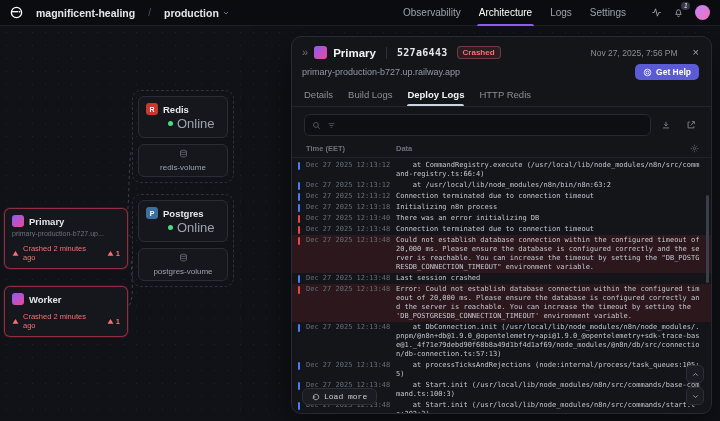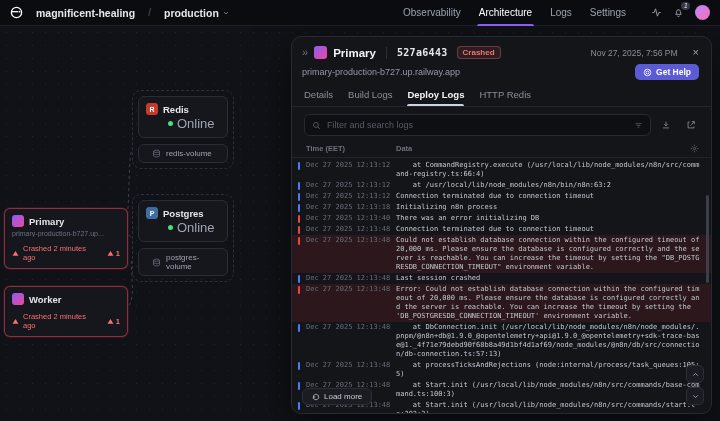--- a/index.html
+++ b/index.html
@@ -46,21 +46,21 @@
 
   .svc-card { background:#15171d; border:1px solid #2a2d36; border-radius:6px; padding:6px 7px; cursor:pointer; }
   .svc-group .svc-card { margin-bottom:6px; }
   .svc-title { display:flex; align-items:center; gap:5px; font-size:9.5px; font-weight:700; color:#e5e7eb; }
   .svc-ico { width:12px; height:12px; border-radius:3px; flex:none; display:inline-flex; align-items:center; justify-content:center; font-size:7px; font-weight:700; color:#fff; }
   .ico-redis { background:#c23b2c; }
   .ico-postgres { background:#3c6e9e; }
   .ico-n8n { background:linear-gradient(135deg,#8b5cf6,#ec4899); }
   .svc-status { display:flex; align-items:center; gap:4px; margin-top:1px; font-size:13px; color:#9ca3af;padding-left:22px; }
   .dot { width:5px; height:5px; border-radius:50%; background:#4ade80; flex:none; }
-  .vol-chip { display:flex; align-items:center; gap:5px; background:#15171d; border:1px solid #2a2d36; border-radius:6px; padding:4px 13px; font-size:8px; color:#9ca3af; cursor:pointer; }
+  .vol-chip { display:flex; align-items:center; gap:5px; background:#15171d; border:1px solid #2a2d36; border-radius:6px; padding:4px 7px; font-size:8px; color:#9ca3af; cursor:pointer;flex-direction:column; }
   .vol-chip svg { color:#6b7280; flex:none; }
 
   .card-crashed { position:absolute; width:124px; border-color:rgba(244,63,94,.55); box-shadow:0 0 0 1px rgba(244,63,94,.12); }
   .c-primary { left:4px; top:182px; }
   .c-worker { left:4px; top:260px; }
   .svc-domain { font-size:7px; color:#6b7280; margin-top:3px; white-space:nowrap; overflow:hidden; text-overflow:ellipsis; }
   .crash-row { display:flex; align-items:center; gap:4px; margin-top:7px; font-size:7.5px; color:#f87171; }
   .crash-row .grow { flex:1; }
   .warn { color:#f87171; flex:none; }
   .alert-pill { display:inline-flex; align-items:center; gap:2px; color:#f87171; font-weight:700; }
@@ -107,21 +107,21 @@
   .log-list::-webkit-scrollbar { width:0; }
   .log-row { display:flex; align-items:flex-start; gap:6px; padding:1px 10px 1px 6px; cursor:pointer; }
   .bar { width:2px; height:8px; border-radius:1px; margin-top:1px; flex:none; background:#4c7bf4; }
   .t { width:84px; flex:none; font-family:"DejaVu Sans Mono", monospace; font-size:7px; line-height:9px; color:#666c78; white-space:nowrap; }
   .m { flex:1; font-family:"DejaVu Sans Mono", monospace; font-size:7px; line-height:9px; color:#c3c8d2; white-space:pre-wrap; word-break:break-all; }
   .level-error .bar, .level-error-bg .bar { background:#ef4444; }
   .level-error-bg { background:rgba(205,44,56,.13); }
 
   .load-more { position:absolute; left:10px; bottom:8px; display:inline-flex; align-items:center; gap:4px;
     background:#1a1c22; border:1px solid #2b2f39; color:#c9ccd4; border-radius:6px; padding:3px 9px;
-    font-size:8px; font-family:Liberation Sans, sans-serif; cursor:pointer; }
+    font-size:8px; font-family:Liberation Mono, monospace; cursor:pointer; }
   .scroll-btns { position:absolute; right:7px; bottom:8px; display:flex; flex-direction:column; gap:4px; }
   .scroll-btn { width:18px; height:18px; border-radius:5px; background:#1a1c22; border:1px solid #2b2f39; color:#9ca3af; display:flex; align-items:center; justify-content:center; cursor:pointer; }
   .fake-scrollbar { position:absolute; right:2px; top:158px; width:3px; height:88px; background:#3a3f4b; border-radius:2px; cursor:grab; }
 </style>
 </head>
 <body>
 
 <header class="navbar">
   <div class="nav-left">
     <span class="logo">
@@ -287,21 +287,20 @@
     <div class="p-tab active">Deploy Logs</div>
     <div class="p-tab">HTTP Redis</div>
   </div>
 
   <div class="search-row">
     <div class="search-box">
       <svg class="search-ic" width="9" height="9" viewBox="0 0 24 24" fill="none" stroke="currentColor" stroke-width="2.4">
           <circle cx="10.5" cy="10.5" r="6.5"></circle>
           <path d="M15.5 15.5L21 21"></path>
         </svg>
-      <input type="text" placeholder="Filter and search logs" style="">
       <svg class="search-ic" width="9" height="9" viewBox="0 0 24 24" fill="none" stroke="currentColor" stroke-width="2.2">
           <path d="M4 7h16M7 12h10M10 17h4"></path>
         </svg>
     </div>
     <button class="tool-btn">
       <svg width="10" height="10" viewBox="0 0 24 24" fill="none" stroke="currentColor" stroke-width="2">
           <path d="M12 4v10m0 0l-4-4m4 4l4-4"></path>
           <path d="M5 19h14"></path>
         </svg>
     </button>

